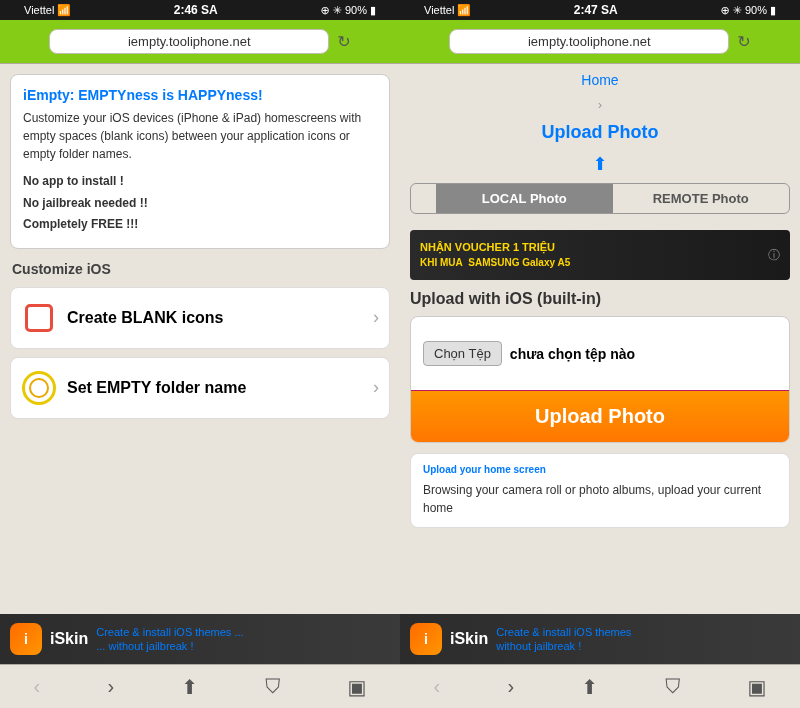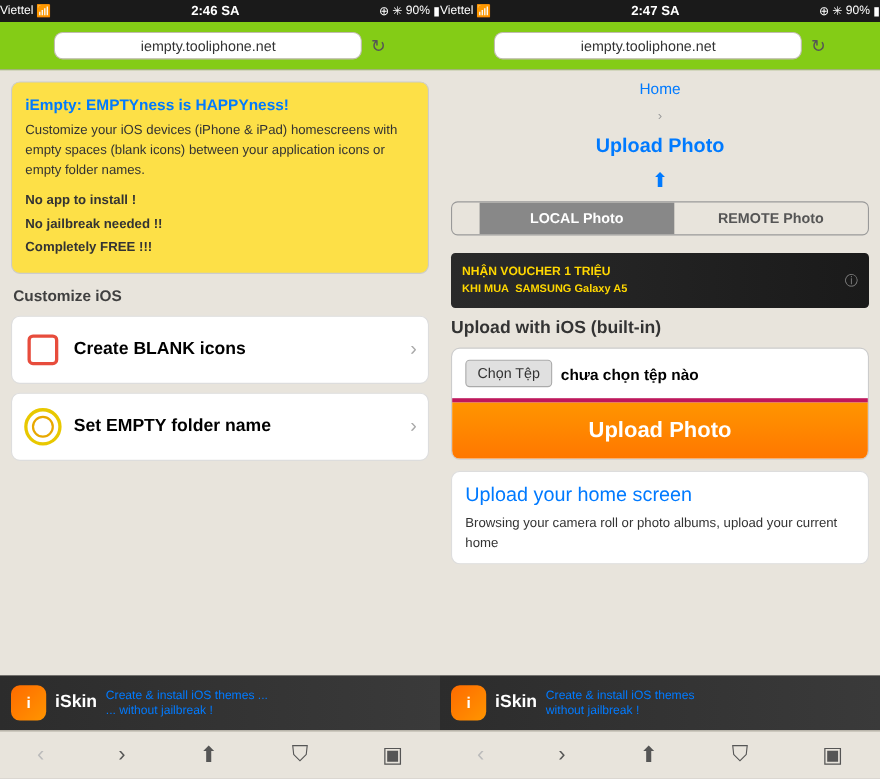--- a/index.html
+++ b/index.html
@@ -23,21 +23,21 @@
       overflow: hidden;
     }
 
     
     .status-bar {
       height: 20px;
       background: #1a1a1a;
       display: flex;
       align-items: center;
       justify-content: space-between;
-      padding: 0 0;
+      padding: 0 24px;
       font-size: 11px;
       color: #fff;
       flex-shrink: 0;
     }
     .status-bar .left { display: flex; align-items: center; gap: 3px; }
     .status-bar .center { font-size: 12px; font-weight: 600; }
     .status-bar .right { display: flex; align-items: center; gap: 3px; }
 
     
     .address-bar {
@@ -72,21 +72,21 @@
       overflow: hidden;
       background: #e8e4dc;
     }
 
     
     .left-content {
       padding: 10px;
     }
 
     .iempty-box {
-      background: #fde047;
+      background: #ffffff;
       border: 1px solid #ccc;
       border-radius: 8px;
       padding: 12px;
       margin-bottom: 12px;
     }
     .iempty-title {
       color: #007aff;
       font-size: 14px;
       font-weight: bold;
       margin-bottom: 6px;
@@ -316,23 +316,23 @@
     .upload-dialog {
       background: #fff;
       border: 1px solid #ccc;
       border-radius: 8px;
       overflow: hidden;
       margin-bottom: 10px;
     }
     .file-choose-row {
       display: flex;
       align-items: center;
-      padding: 10px 12px;
+      padding: 24px 12px;
       gap: 8px;
-      border-bottom: 4px solid #be185d;
+      border-bottom: 1px solid #be185d;
     }
     .choose-file-btn {
       background: #e0e0e0;
       border: 1px solid #aaa;
       border-radius: 4px;
       padding: 4px 10px;
       font-size: 13px;
       color: #333;
       cursor: pointer;
     }
@@ -353,22 +353,22 @@
     }
 
     .upload-info-box {
       background: #fff;
       border: 1px solid #ddd;
       border-radius: 8px;
       padding: 10px 12px;
     }
     .upload-info-title {
       color: #007aff;
-      font-size: 18px;
-      font-weight: normal;
+      font-size: 10px;
+      font-weight: bold;
       margin-bottom: 6px;
     }
     .upload-info-text {
       font-size: 12px;
       color: #333;
       line-height: 1.5;
     }
   </style>
 </head>
 <body>

